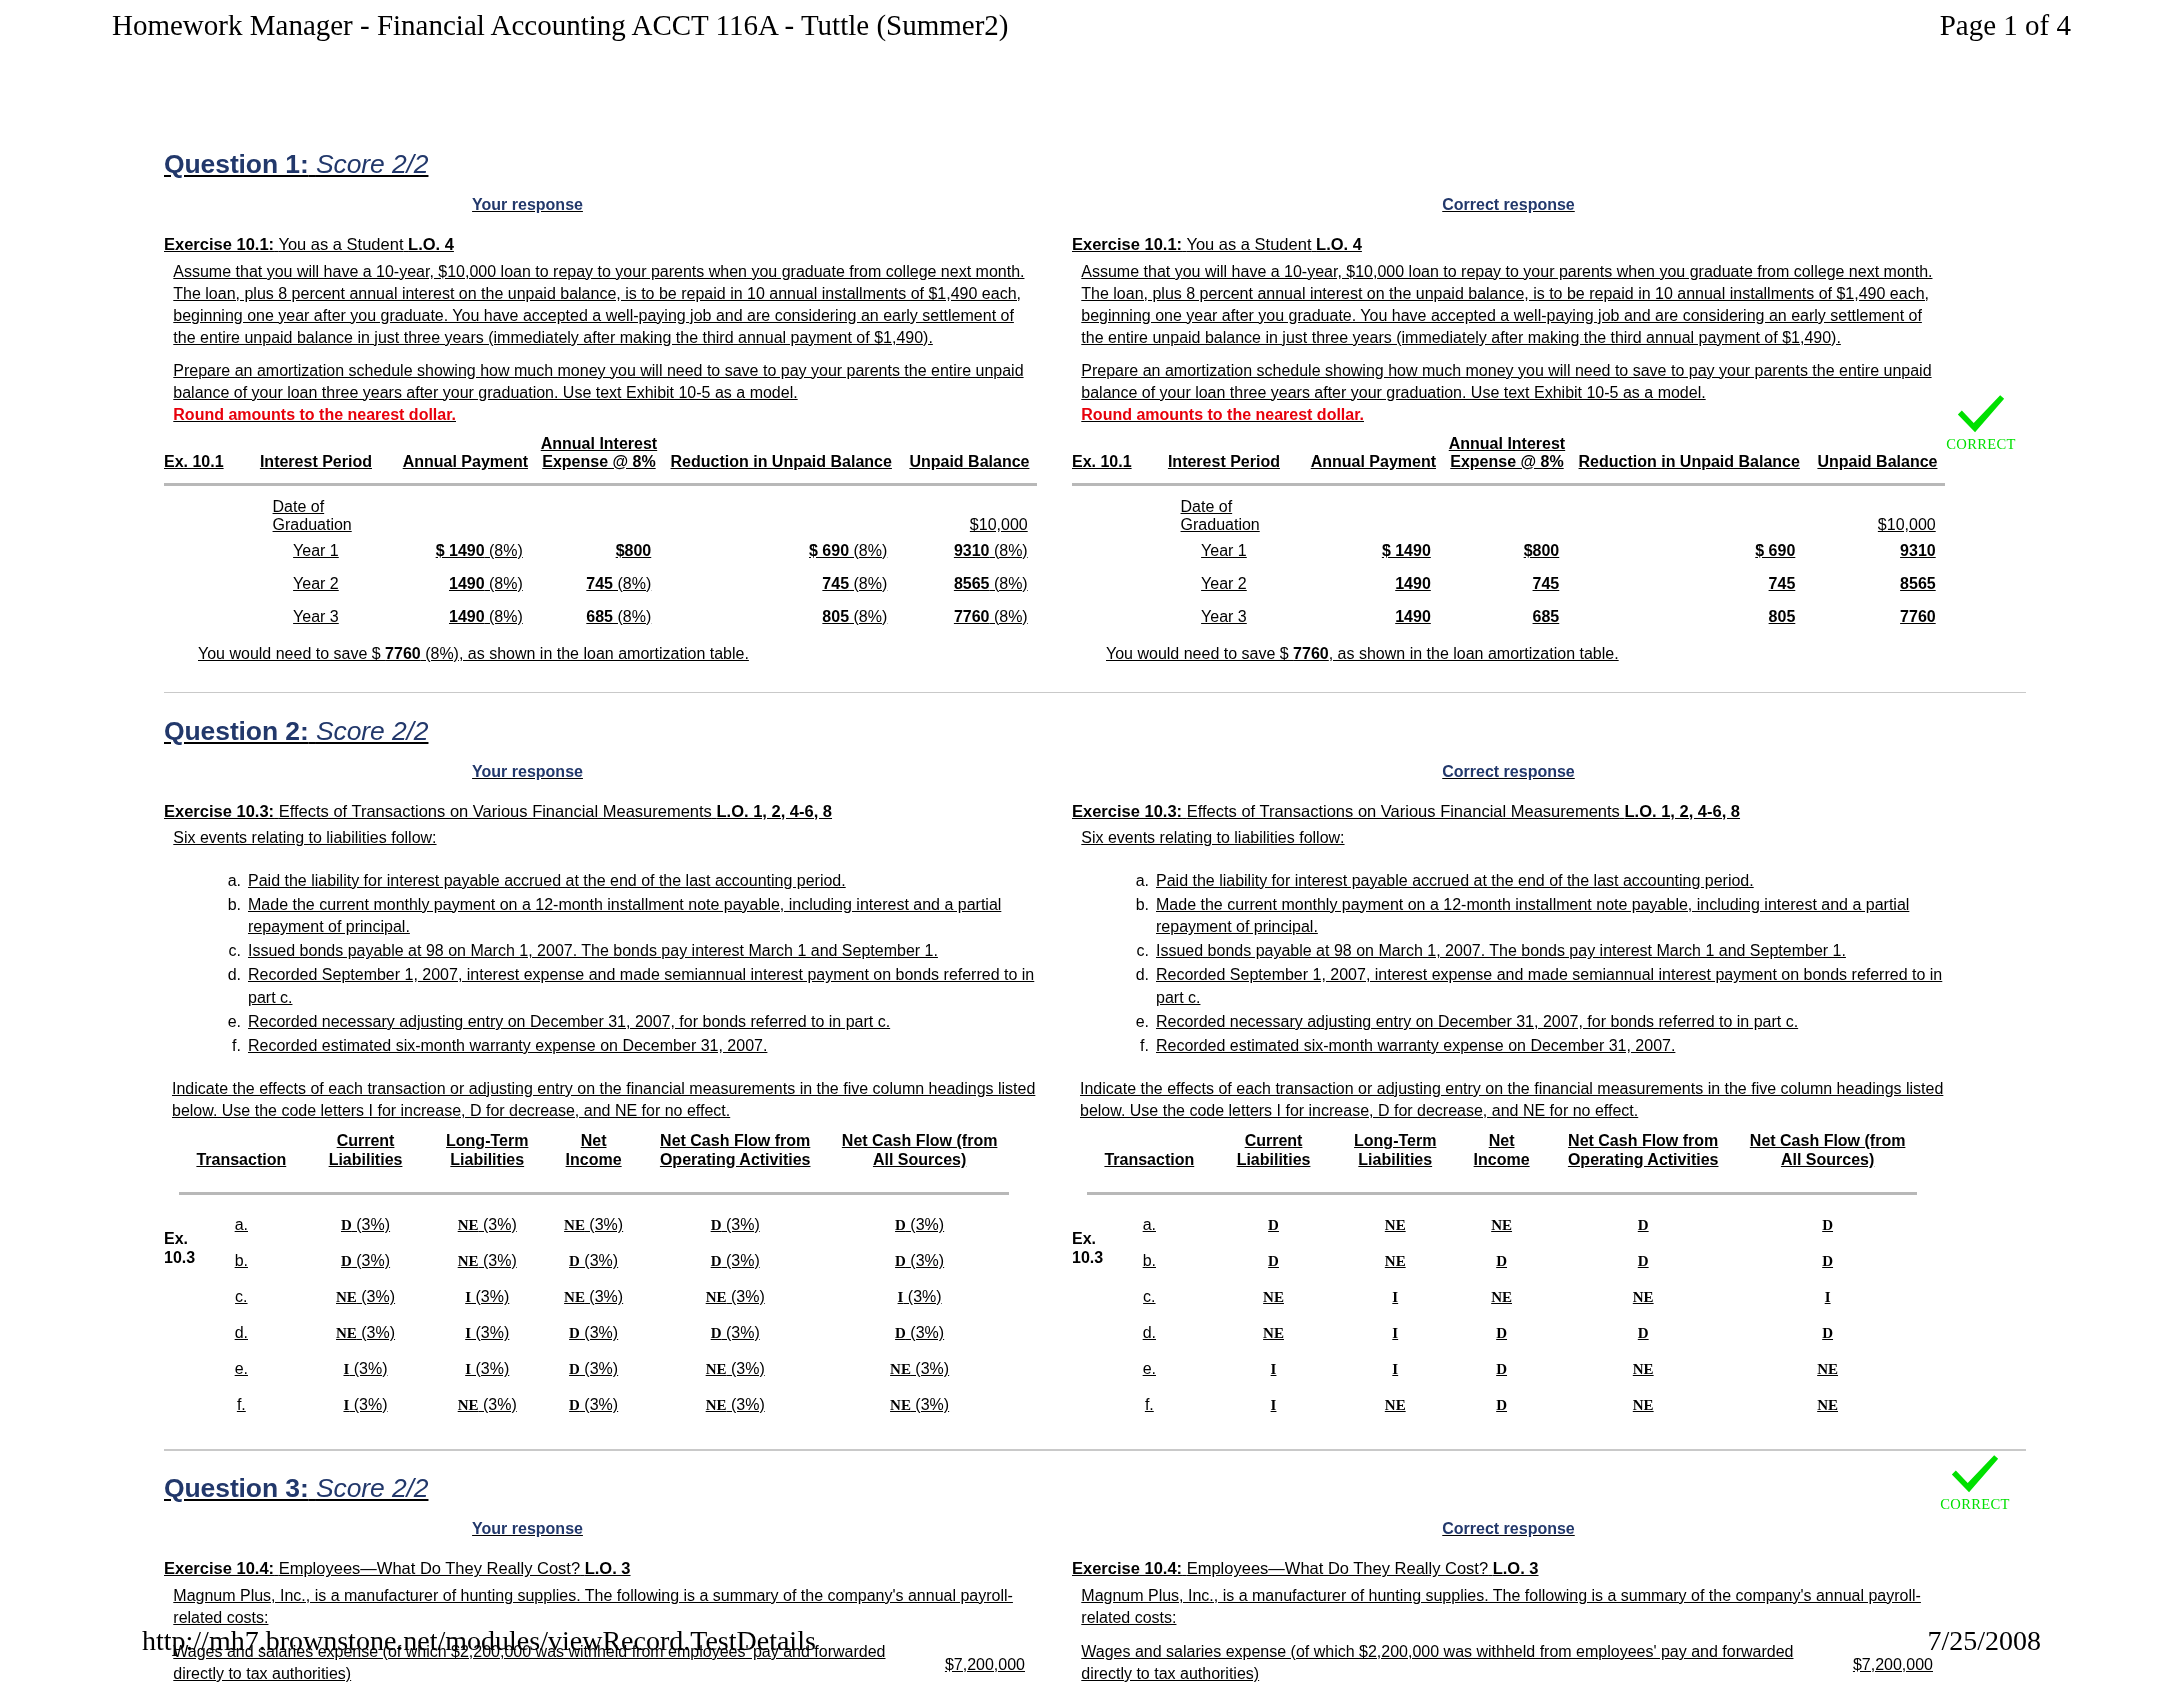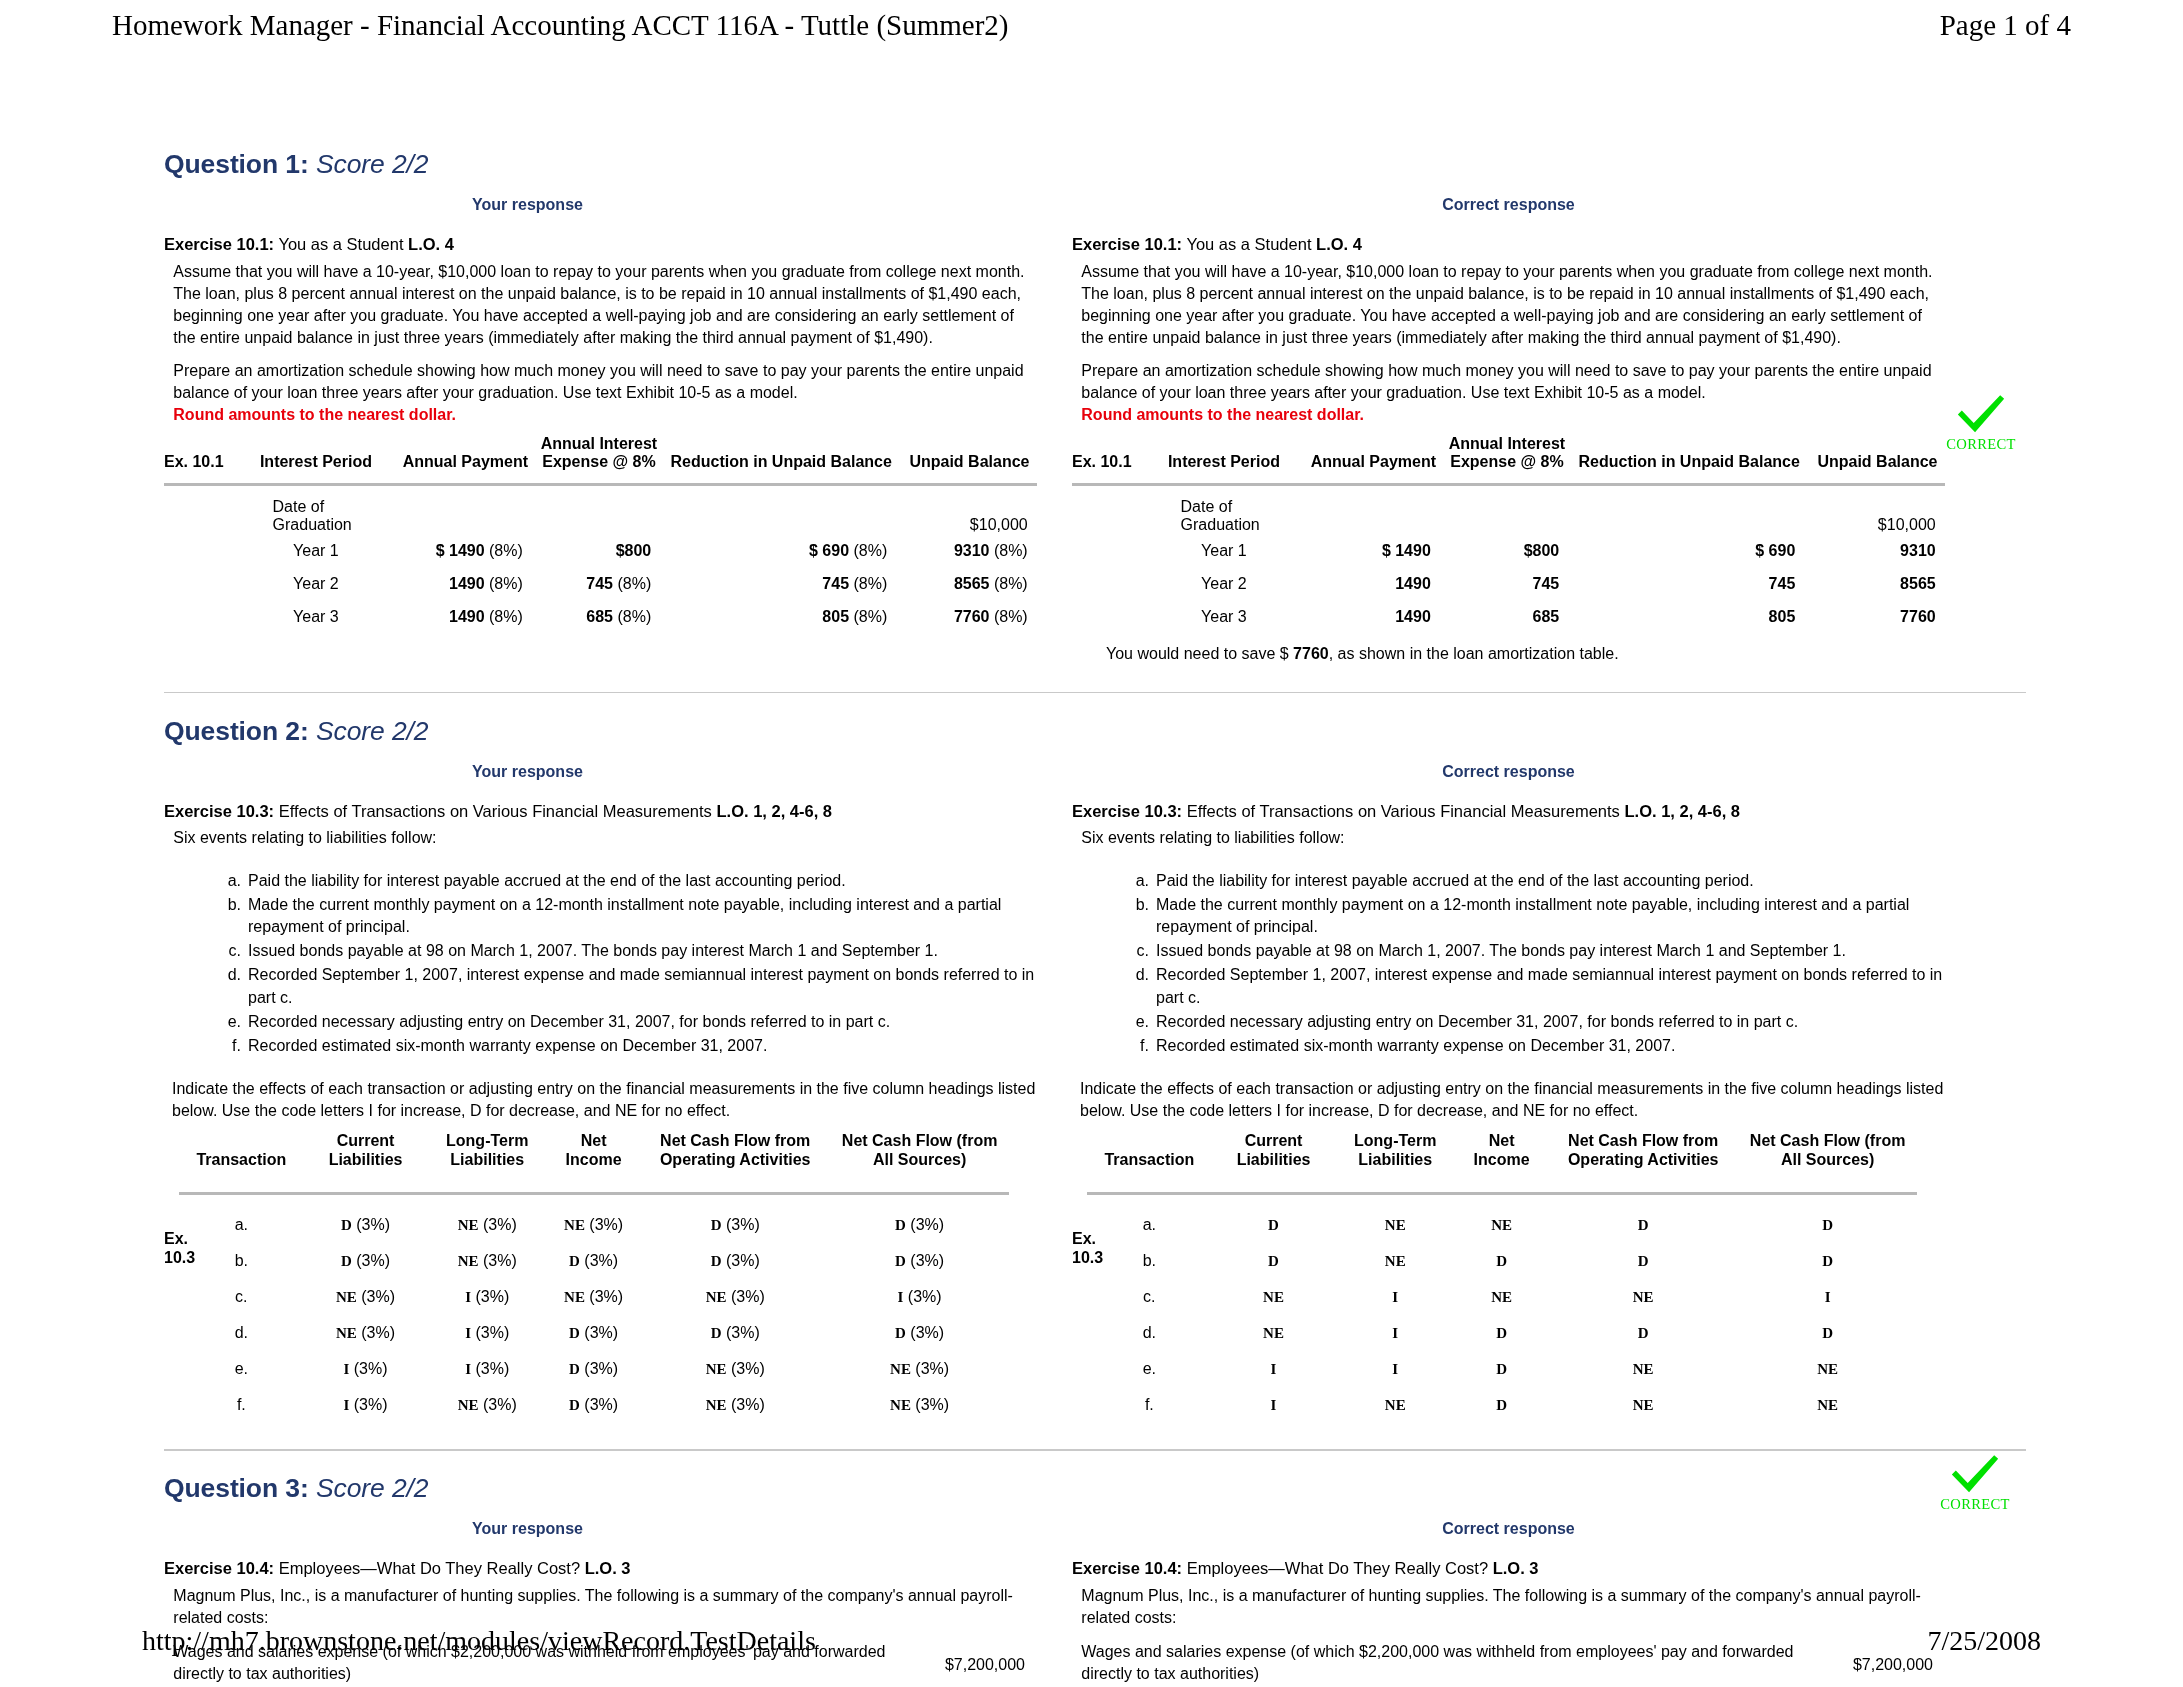--- a/index.html
+++ b/index.html
@@ -25,21 +25,21 @@
     position:absolute; left:0; right:0; bottom:30px;
     display:flex; justify-content:space-between; align-items:flex-start;
     padding:0 142px;
     font-family:"Liberation Serif", serif;
     font-size:28px;
   }
 
   
   .content { position:absolute; left:0; top:149px; width:2183px; }
 
-  .q-block { position:relative; padding:0 157px 0 164px; }
+  .q-block { position:relative; padding:0 157px 0 164px;text-decoration:underline; }
 
   .q-title {
     color:#22386b;
     font-size:26.5px;
     font-weight:bold;
     margin:0 0 0 0;
     letter-spacing:-0.1px;
   }
   .q-title .score { font-weight:normal; font-style:italic; }
 
@@ -236,20 +236,23 @@
                   <td class="d-ex"></td>
                   <td class="d-per">Year 3</td>
                   <td class="d-pay"><b class="val-b">1490</b><span class="pct"> (8%)</span></td>
                   <td class="d-int"><b class="val-b">685</b><span class="pct"> (8%)</span></td>
                   <td class="d-red"><b class="val-b">805</b><span class="pct"> (8%)</span></td>
                   <td class="d-bal"><b class="val-b">7760</b><span class="pct"> (8%)</span></td>
                 </tr>
               </tbody>
           </table>
 
+          <div class="closing">
+            <span>You would need to save $ </span><b>7760</b><span> (8%)</span><span>, as shown in the loan amortization table.</span>
+          </div>
         </div>
 
         <div class="col right">
           <div class="col-head">Correct response</div>
 
           <div class="ex-title">
             <b>Exercise 10.1:</b>
             <span>You as a Student</span>
             <b>L.O. 4</b>
           </div>

